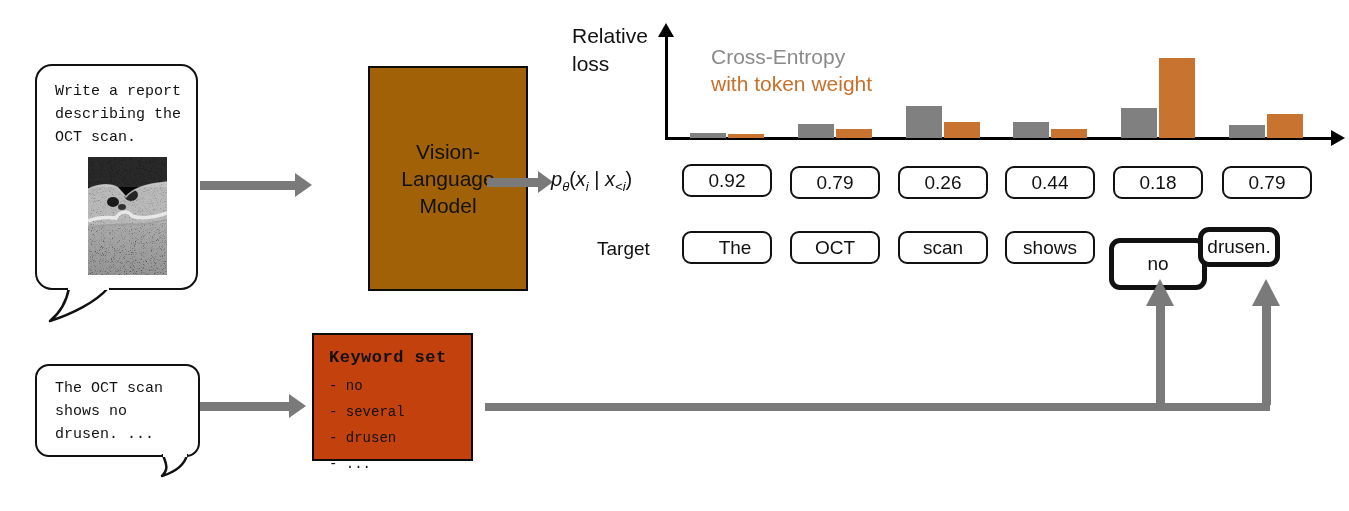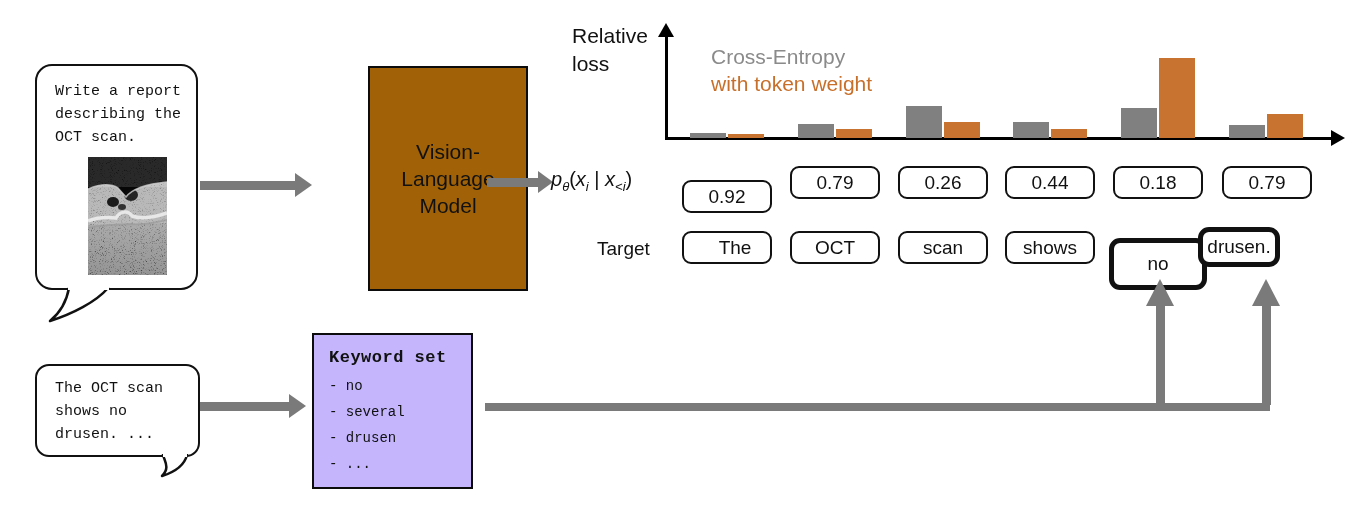--- a/index.html
+++ b/index.html
@@ -18,22 +18,22 @@
   
   #oct-img{position:absolute;left:88px;top:157px;width:79px;height:118px;}
 
   
   #vlm-box{position:absolute;left:320px;top:66px;width:160px;height:225px;
        background:#a16207;border:2px solid #0c0c0c;box-sizing:border-box;
        display:flex;align-items:center;justify-content:center;text-align:center;margin-left:48px;}
   #vlm-box .inner{font-size:21px;line-height:27px;}
 
   
-  #keyword-box{position:absolute;left:312px;top:333px;width:161px;height:156px;
-       background:#c4b5fd;border:2px solid #0c0c0c;box-sizing:border-box;
+  #keyword-box{position:absolute;left:312px;top:333px;width:161px;height:128px;
+       background:#c2410c;border:2px solid #0c0c0c;box-sizing:border-box;
        font-family:"Liberation Mono","DejaVu Sans Mono",monospace;}
   #keyword-box .kw-title{font-size:17px;font-weight:bold;margin:13px 0 6px 15px;letter-spacing:0.5px;}
   #keyword-box .kw-item{font-size:14px;line-height:26px;margin-left:15px;white-space:pre;}
 
   
   .stem-h{position:absolute;height:9px;background:#7a7a7a;}
   .head-right{position:absolute;width:0;height:0;
        border-top:12px solid transparent;border-bottom:12px solid transparent;
        border-left:17px solid #7a7a7a;}
   .head-up{position:absolute;width:0;height:0;
@@ -151,21 +151,21 @@
     <div class="bar" style="height: 30px; background: rgb(128, 128, 128);"></div>
     <div class="bar" style="height: 80px; background: rgb(200, 116, 48);"></div>
   </div>
   <div class="bar-group" style="left:1229px;">
     <div class="bar" style="height: 13px; background: rgb(128, 128, 128);"></div>
     <div class="bar" style="height: 24px; background: rgb(200, 116, 48);"></div>
   </div>
 
   <div id="prob-label"><span>p</span><sub>θ</sub><span class="paren">(</span><span>x</span><sub>i</sub><span class="paren"> | </span><span>x</span><sub>&lt;i</sub><span class="paren">)</span></div>
 
-  <div class="tok-box" style="left:682px;top:180px;">0.92</div>
+  <div class="tok-box" style="left:682px;top:164px;">0.92</div>
   <div class="tok-box" style="left:790px;top:166px;">0.79</div>
   <div class="tok-box" style="left:898px;top:166px;">0.26</div>
   <div class="tok-box" style="left:1005px;top:166px;">0.44</div>
   <div class="tok-box" style="left:1113px;top:166px;">0.18</div>
   <div class="tok-box" style="left:1222px;top:166px;">0.79</div>
 
   <div id="target-label">Target</div>
 
   <div class="tok-box" style="left:682px;top:231px;padding-left:16px;">The</div>
   <div class="tok-box" style="left:790px;top:231px;">OCT</div>

